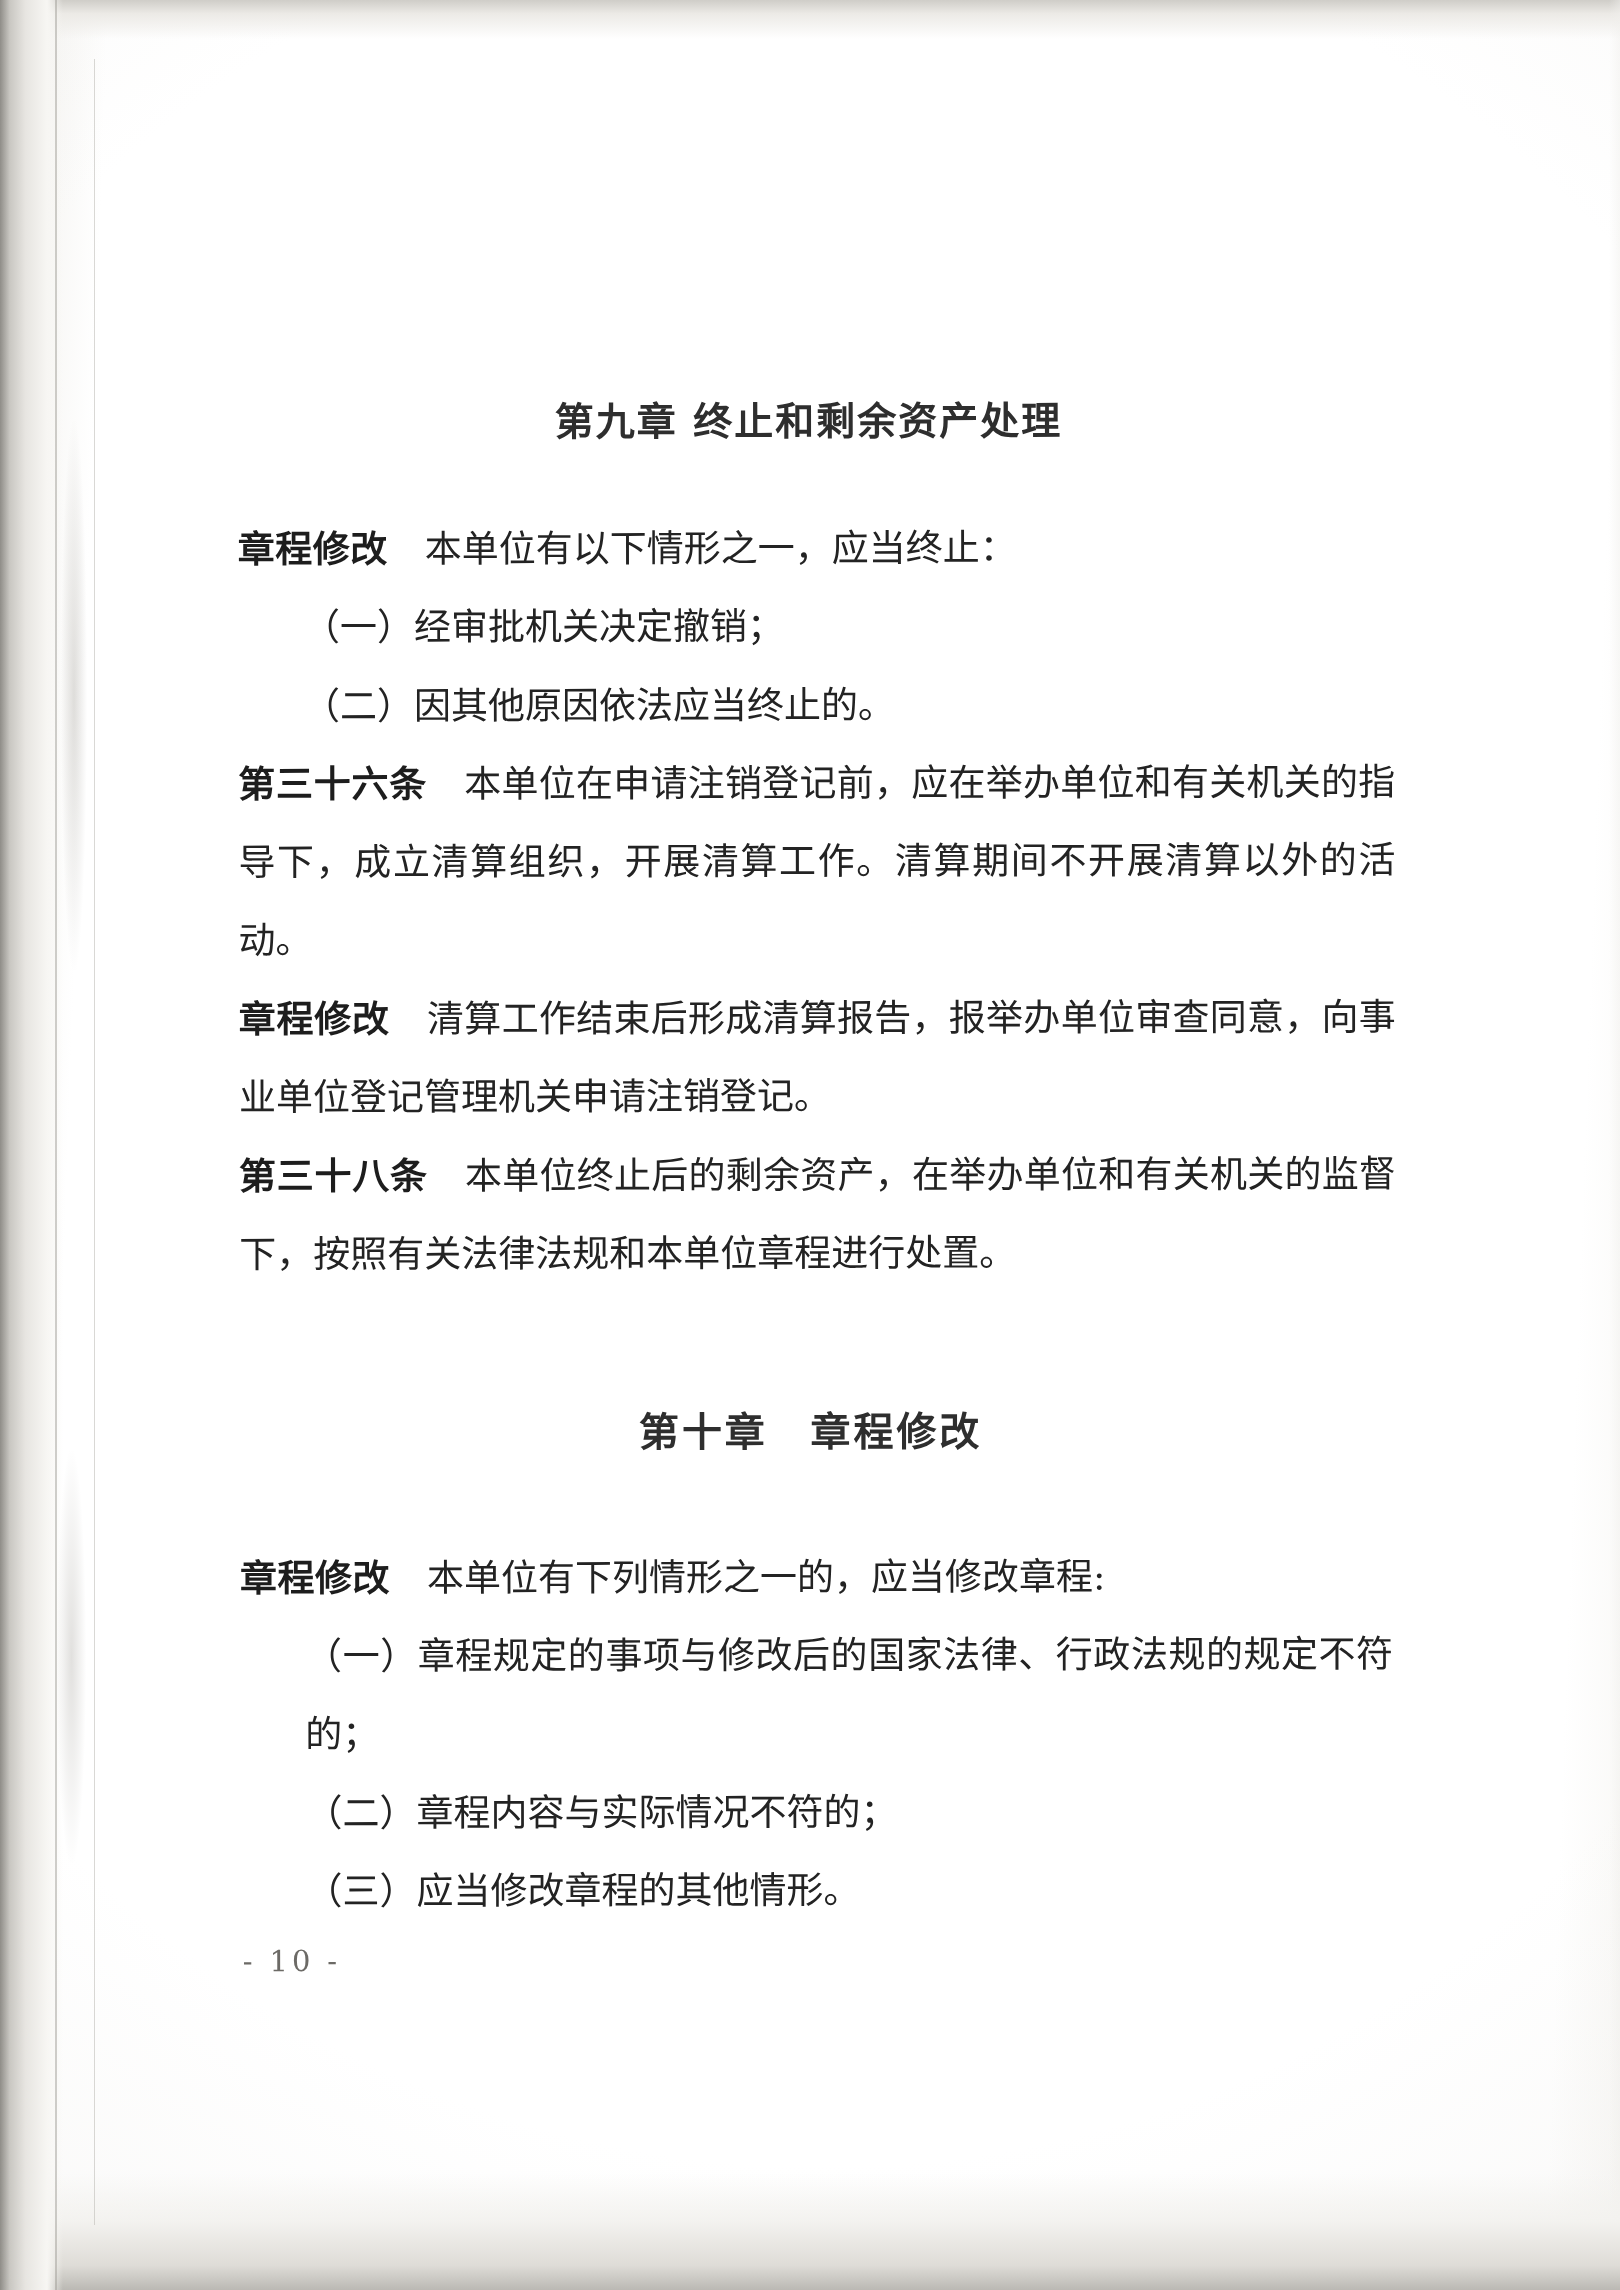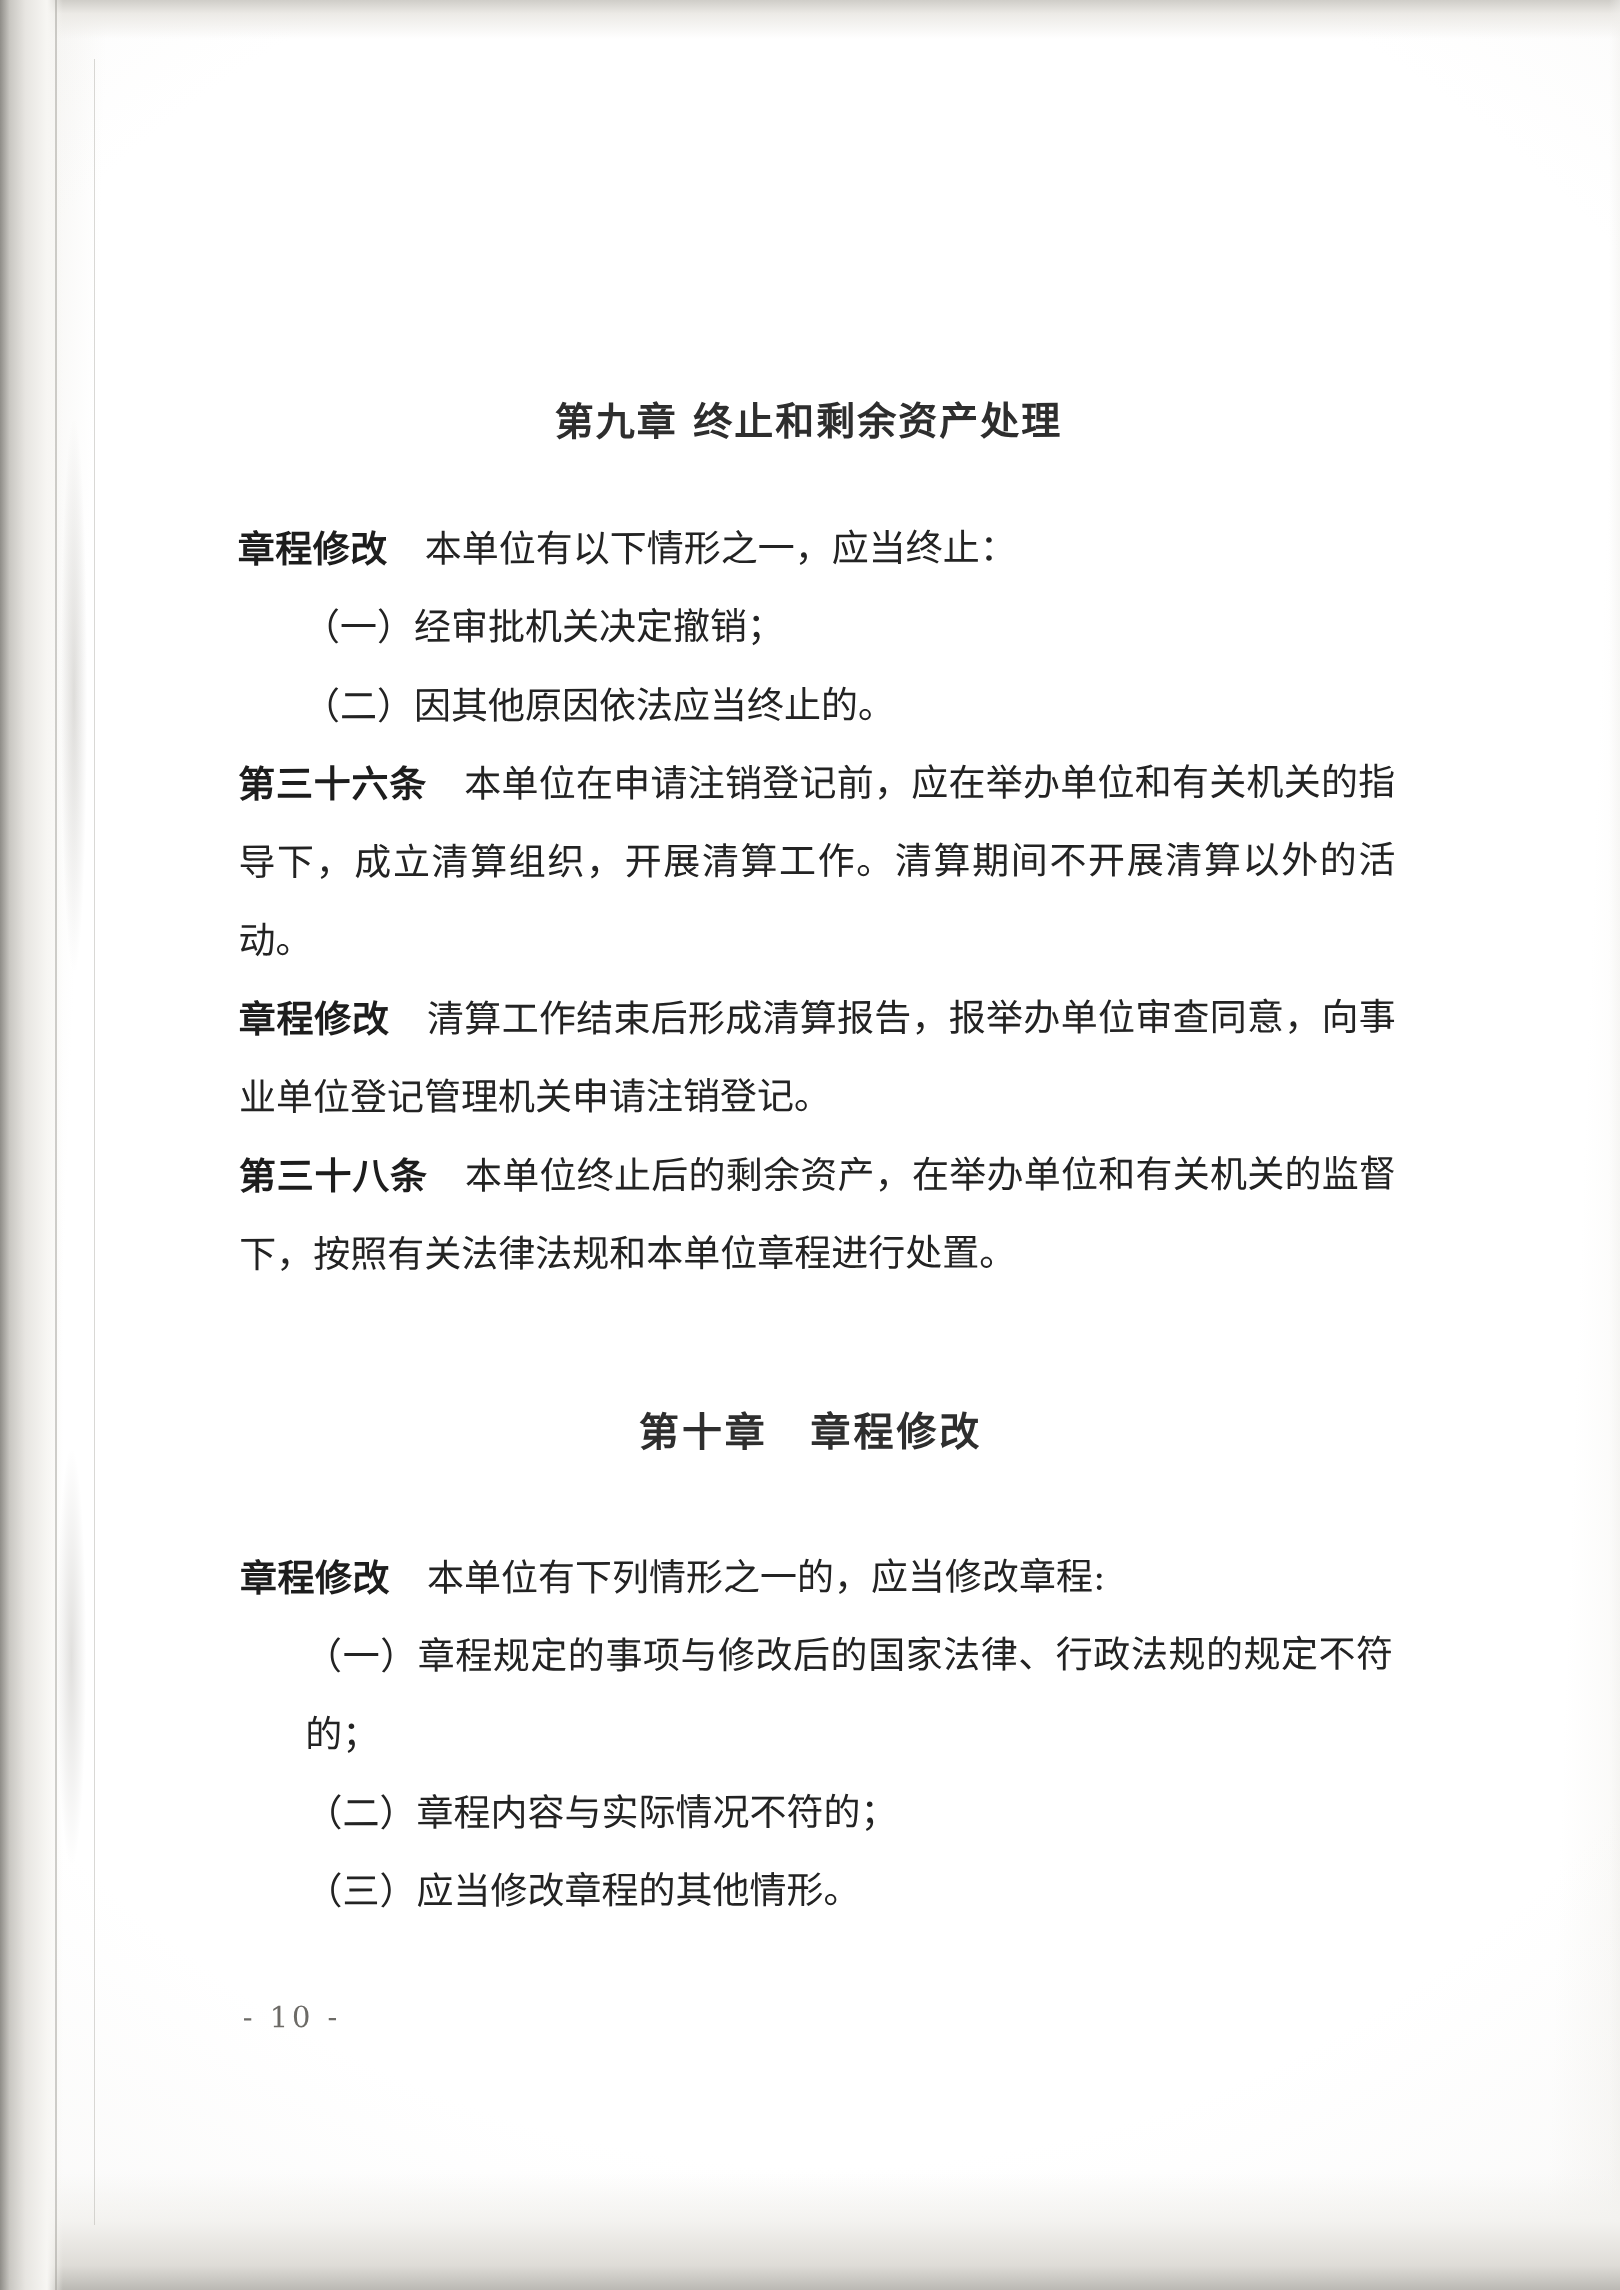--- a/index.html
+++ b/index.html
@@ -122,21 +122,21 @@
   .para .art {
     font-family: "DejaVu Sans", "Liberation Sans", sans-serif;
     font-weight: 700;
     color: #1d1d1d;
     letter-spacing: 0.5px;
   }
 
   .page-number {
     position: absolute;
     left: 241px;
-    top: 1999px;
+    top: 1943px;
     font-family: "DejaVu Serif", "Liberation Serif", serif;
     font-size: 29px;
     letter-spacing: 3.9px;
     color: #6c6a66;
     white-space: pre;
   }
 
   
   .content { transform: rotate(-0.12deg); transform-origin: 50% 50%; }
 </style>

